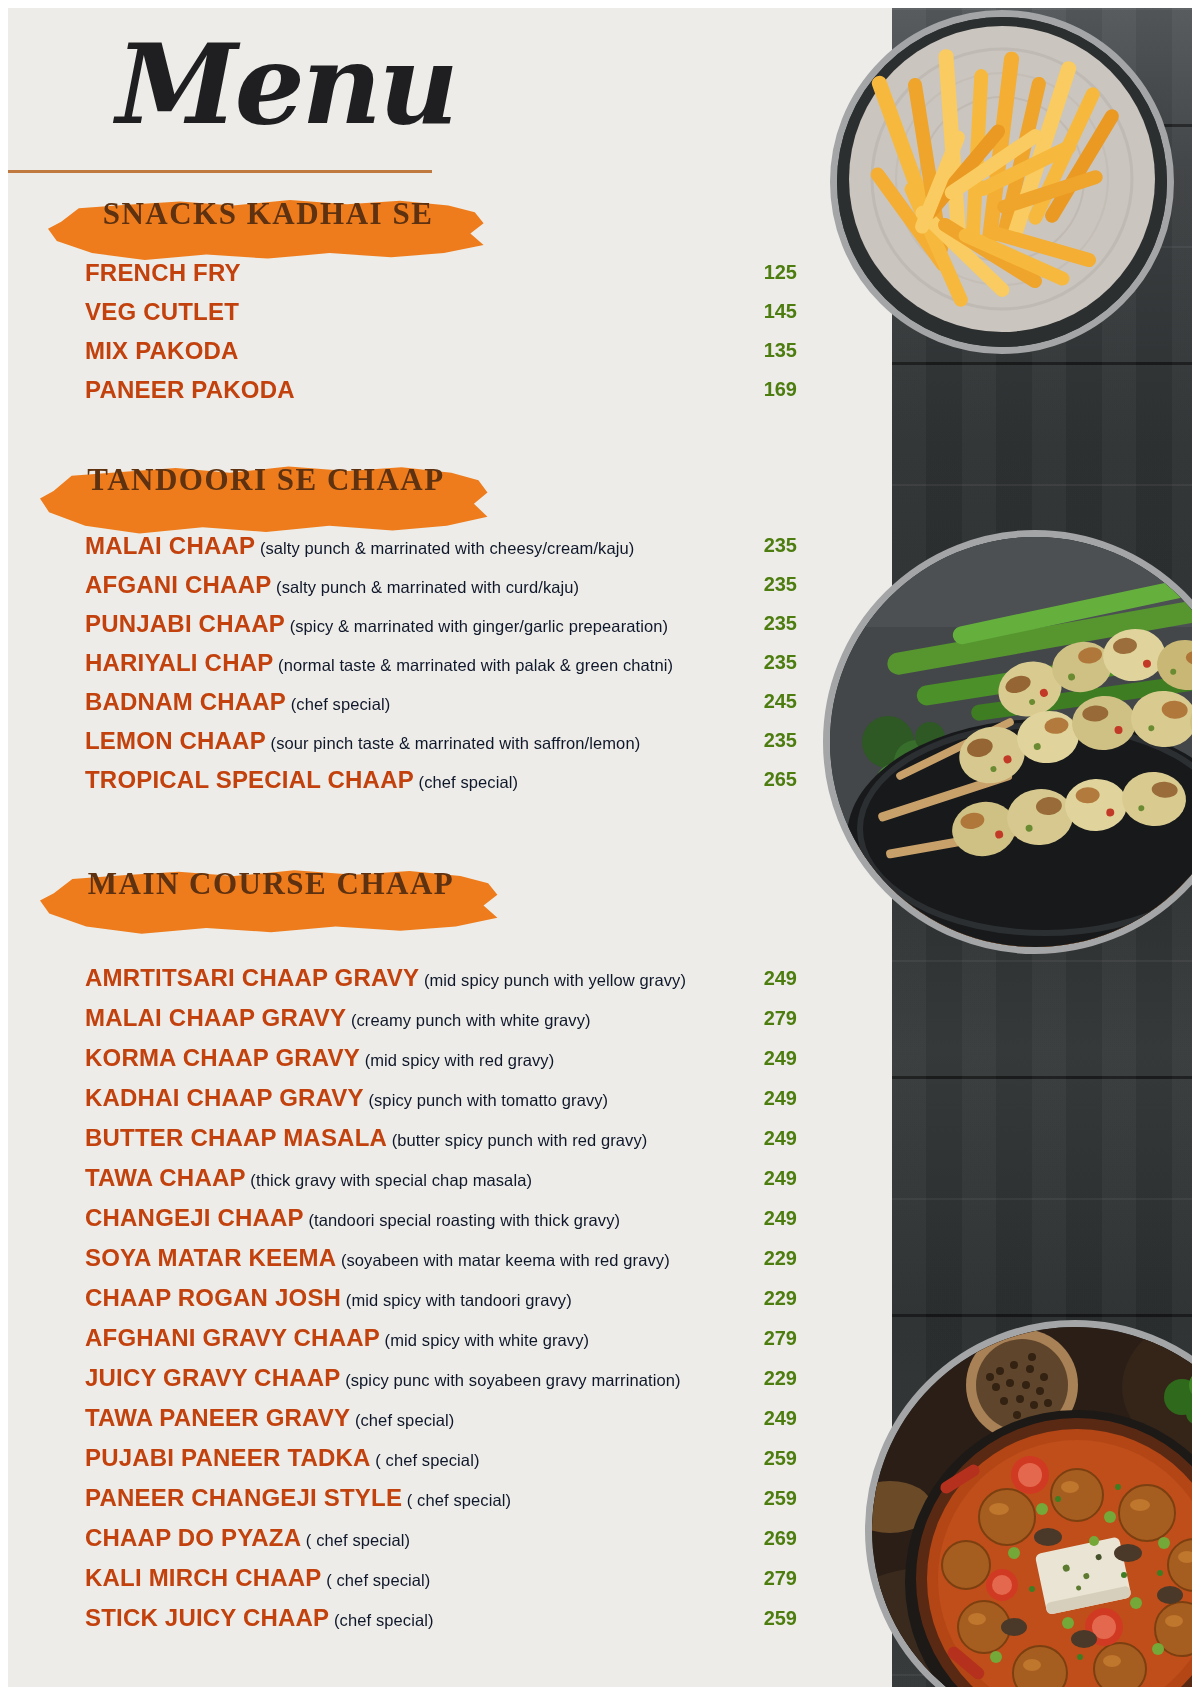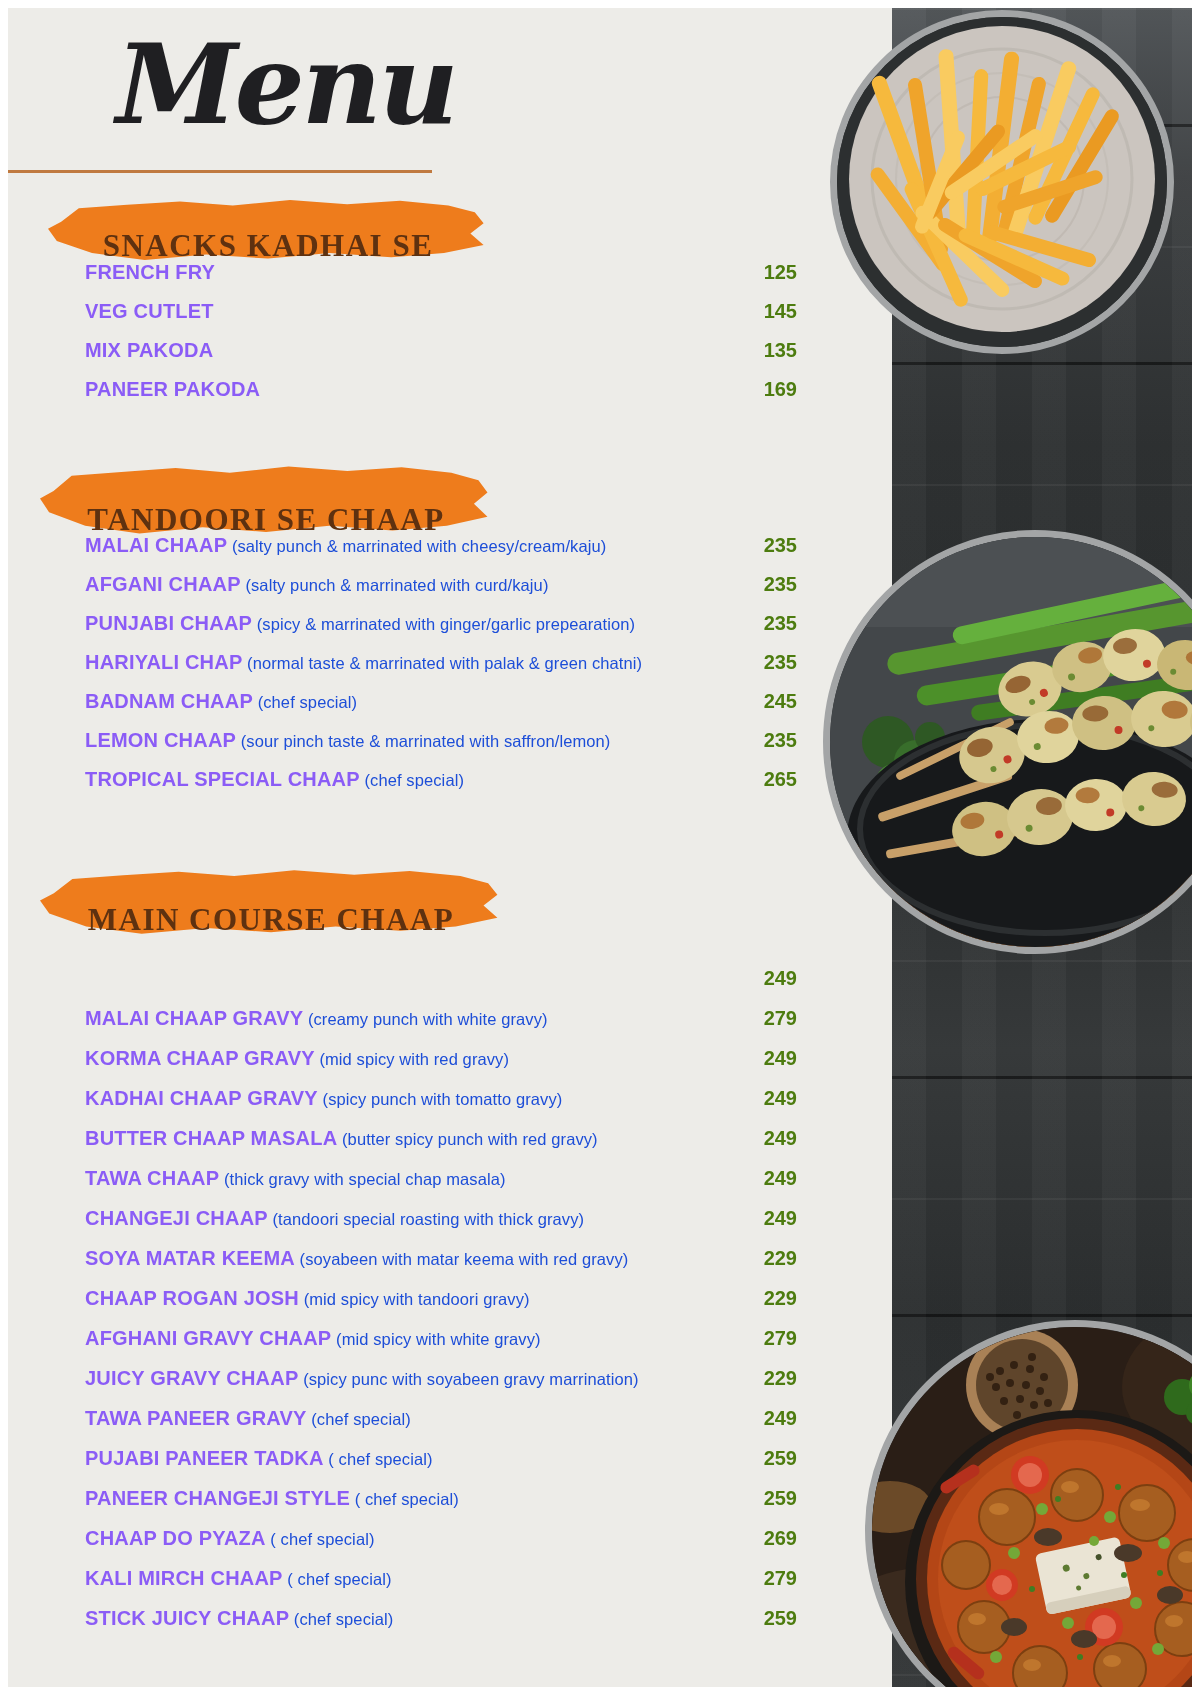--- a/index.html
+++ b/index.html
@@ -15,37 +15,37 @@
   .frame.top{left:0;top:0;width:1200px;height:8px;}
   .frame.bottom{left:0;top:1687px;width:1200px;height:10px;}
   .frame.left{left:0;top:0;width:8px;height:1697px;}
   .frame.right{left:1192px;top:0;width:8px;height:1697px;}
 
   .title{position:absolute;left:116px;top:22px;z-index:5;
     font-family:"DejaVu Serif", serif;font-style:italic;font-weight:700;
     font-size:110px;line-height:1.15;color:#1f1f22;letter-spacing:-3px;text-align:center;}
   .rule{position:absolute;left:8px;top:170px;width:424px;height:3px;background:#c07a40;z-index:5;}
 
-  .sec-header{position:absolute;z-index:5;display:flex;align-items:flex-end;justify-content:center;}
+  .sec-header{position:absolute;z-index:5;display:flex;align-items:flex-start;justify-content:center;}
   .brush{position:absolute;left:0;top:0;width:100%;height:100%;background:#ee7c1c;
     clip-path:polygon(3% 38%,7% 18%,18% 13%,30% 8%,42% 14%,55% 6%,68% 12%,80% 7%,91% 14%,97% 24%,99% 40%,96% 55%,99% 72%,90% 84%,78% 90%,64% 84%,50% 92%,36% 86%,22% 94%,10% 84%,2% 66%,0% 48%);}
   .sec-header span{position:relative;z-index:2;font-family:"Liberation Serif", serif;
     font-weight:700;font-size:31px;letter-spacing:1.5px;color:#5e3110;}
   .sh0{left:48px;top:196px;width:440px;height:68px;}
   .sh1{left:40px;top:462px;width:452px;height:76px;}
   .sh2{left:40px;top:866px;width:462px;height:72px;}
 
   .rows{position:absolute;left:85px;width:712px;z-index:5;}
   .r0{top:253px;} .r1{top:526px;} .r2{top:958px;}
   .menu-row{display:flex;align-items:center;}
   .r0 .menu-row,.r1 .menu-row{height:39px;}
   .r2 .menu-row{height:40px;}
   .item-left{white-space:nowrap;}
-  .item-name{font-size:20px;font-weight:700;color:#8b5cf6;letter-spacing:0.2px;}
-  .item-desc{font-size:16.5px;font-weight:400;color:#1d4ed8;letter-spacing:0.1px;}
+  .item-name{font-size:24px;font-weight:700;color:#c2410c;letter-spacing:0.2px;}
+  .item-desc{font-size:16.5px;font-weight:400;color:#0f172a;letter-spacing:0.1px;}
   .item-price{margin-left:auto;font-size:20px;font-weight:700;color:#4d7c0f;padding-left:10px;}
 
   .photo{position:absolute;border:7px solid #a3a5a6;border-radius:50%;overflow:hidden;
          box-sizing:border-box;z-index:6;background:#2c2f30;}
   .photo svg{display:block;width:100%;height:100%;}
   .ph-fries{left:830px;top:10px;width:344px;height:344px;}
   .ph-chaap{left:823px;top:530px;width:424px;height:424px;}
   .ph-curry{left:865px;top:1320px;width:420px;height:420px;}
 </style>
 </head>
@@ -120,20 +120,21 @@
       </div>
     </div>
 
   <div class="sec-header sh2">
     <div class="brush"></div>
     <span>MAIN COURSE CHAAP</span>
   </div>
   <div class="rows r2">
       <div class="rowsbody rows-inner">
         <div class="menu-row">
+          <div class="item-left"><span class="item-name">AMRTITSARI CHAAP GRAVY</span><span class="item-desc"> (mid spicy punch with yellow gravy)</span></div>
           <span class="item-price">249</span>
         </div>
         <div class="menu-row">
           <div class="item-left"><span class="item-name">MALAI CHAAP GRAVY</span><span class="item-desc"> (creamy punch with white gravy)</span></div>
           <span class="item-price">279</span>
         </div>
         <div class="menu-row">
           <div class="item-left"><span class="item-name">KORMA CHAAP GRAVY</span><span class="item-desc"> (mid spicy with red gravy)</span></div>
           <span class="item-price">249</span>
         </div>

